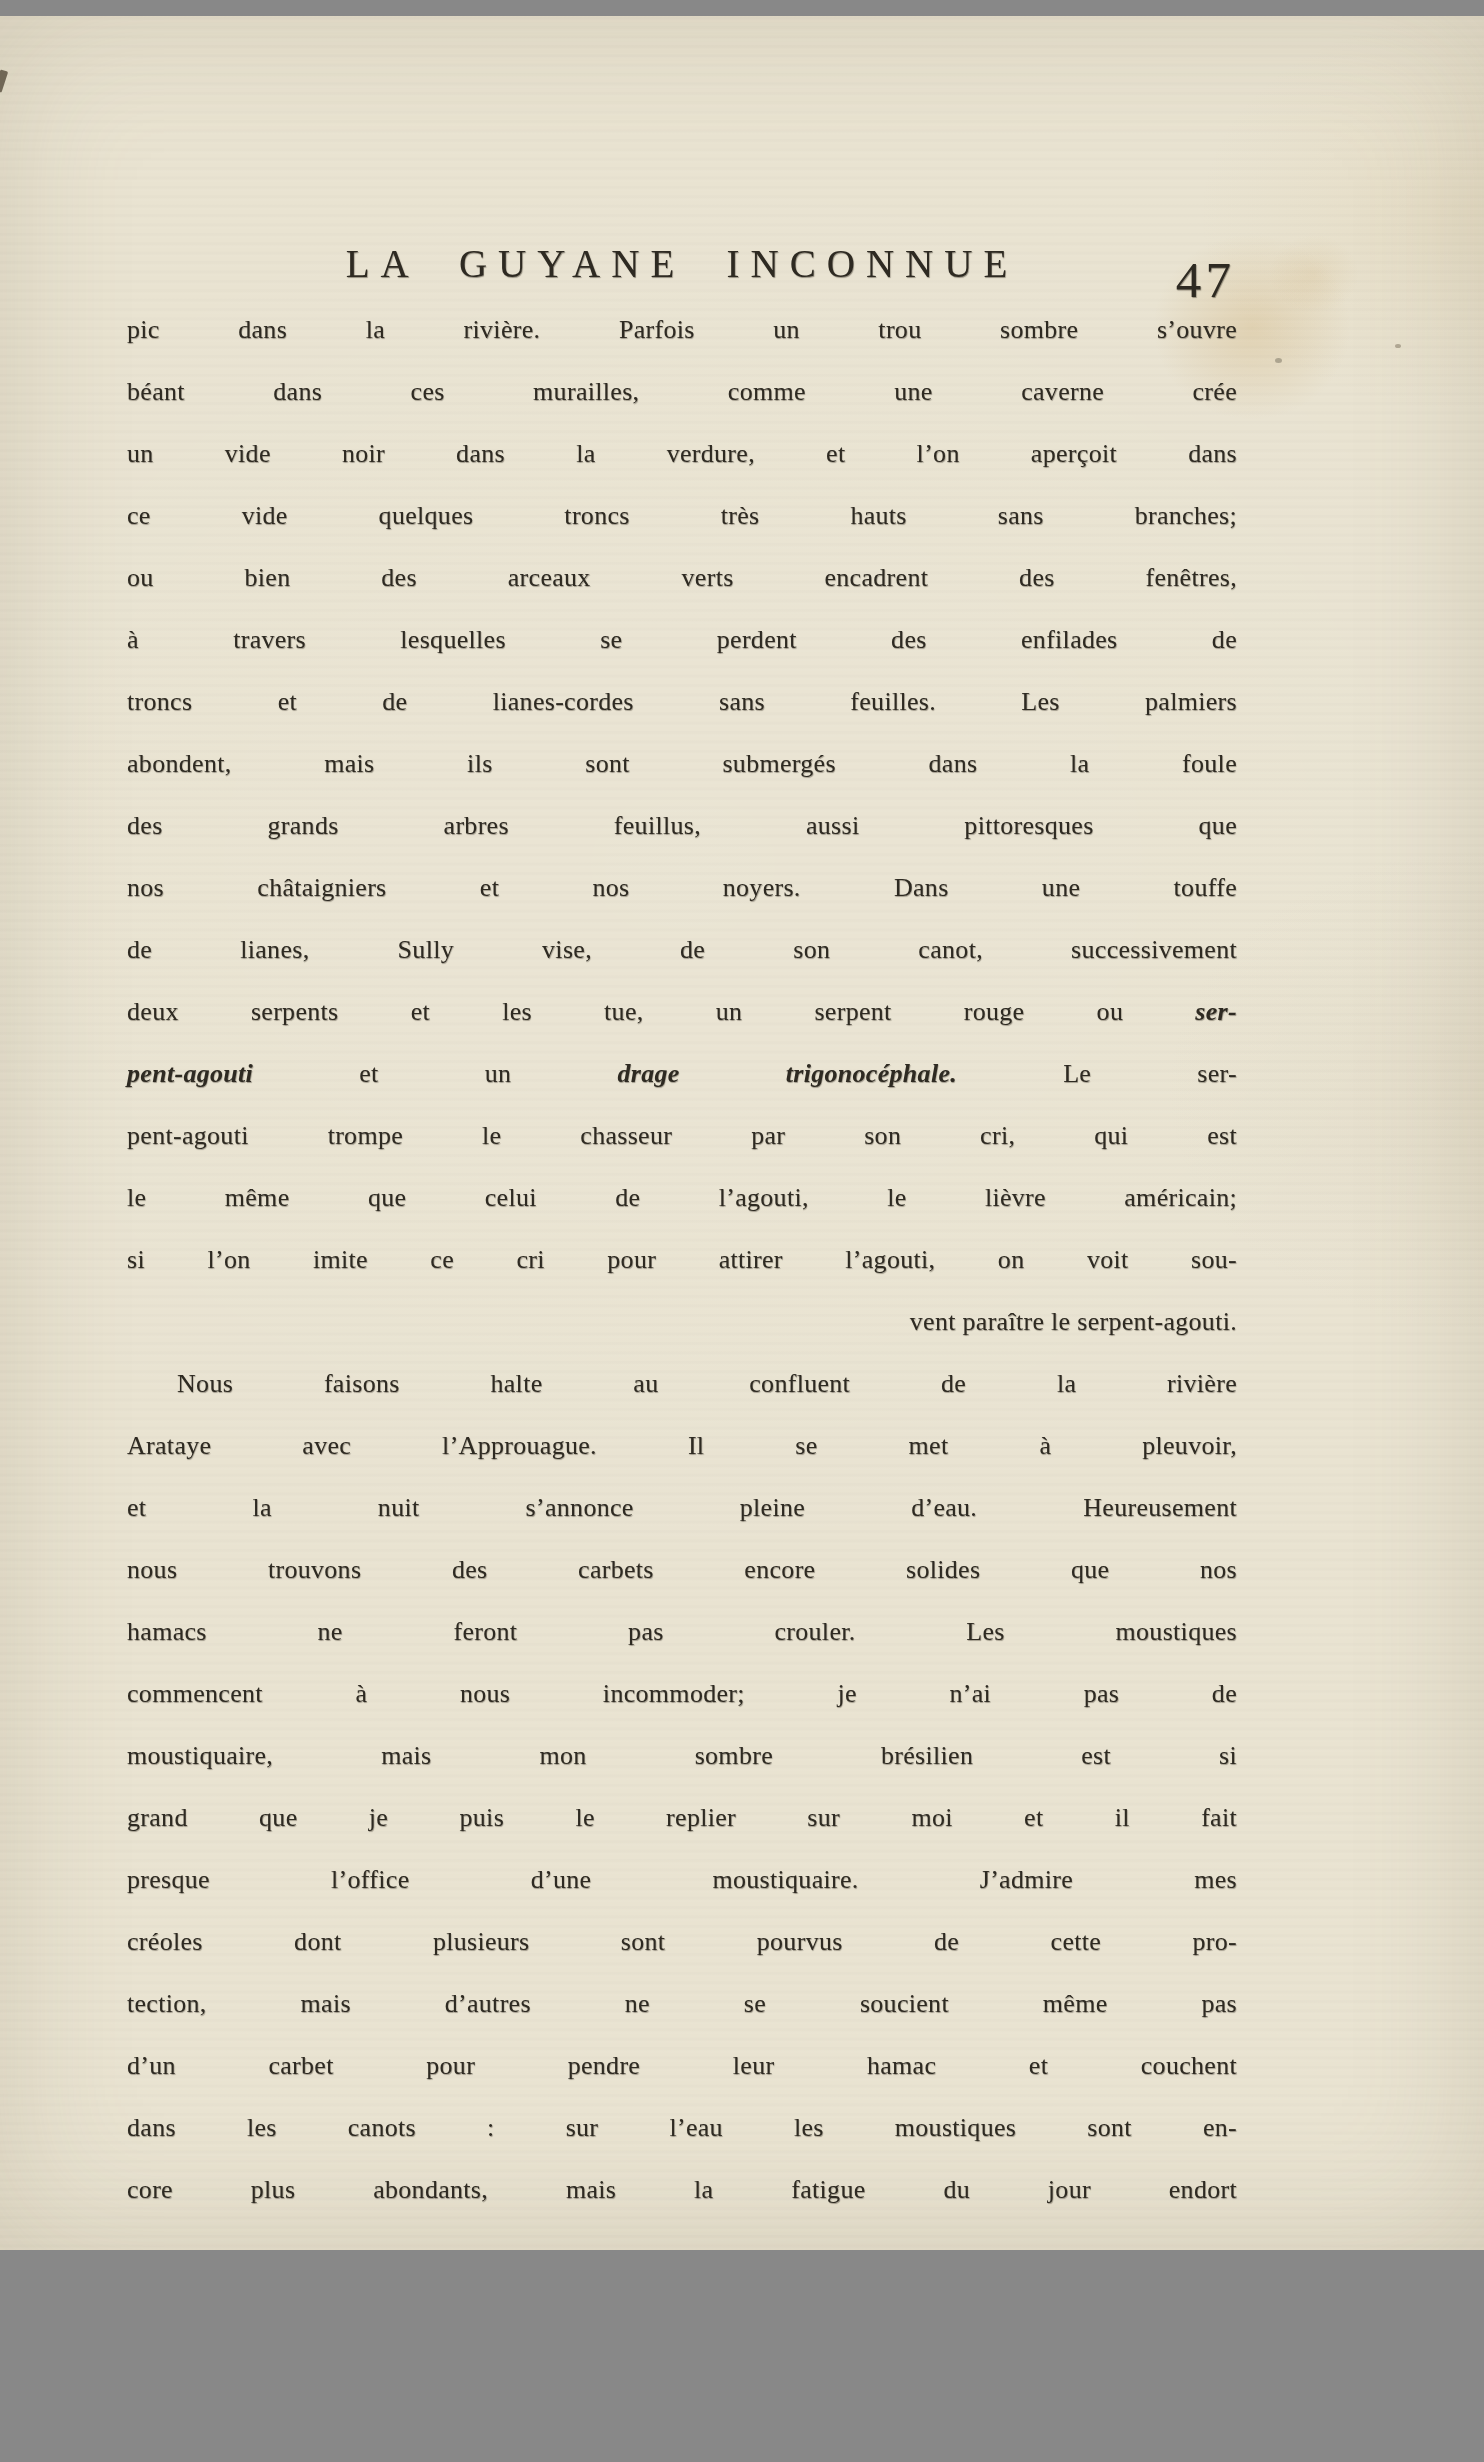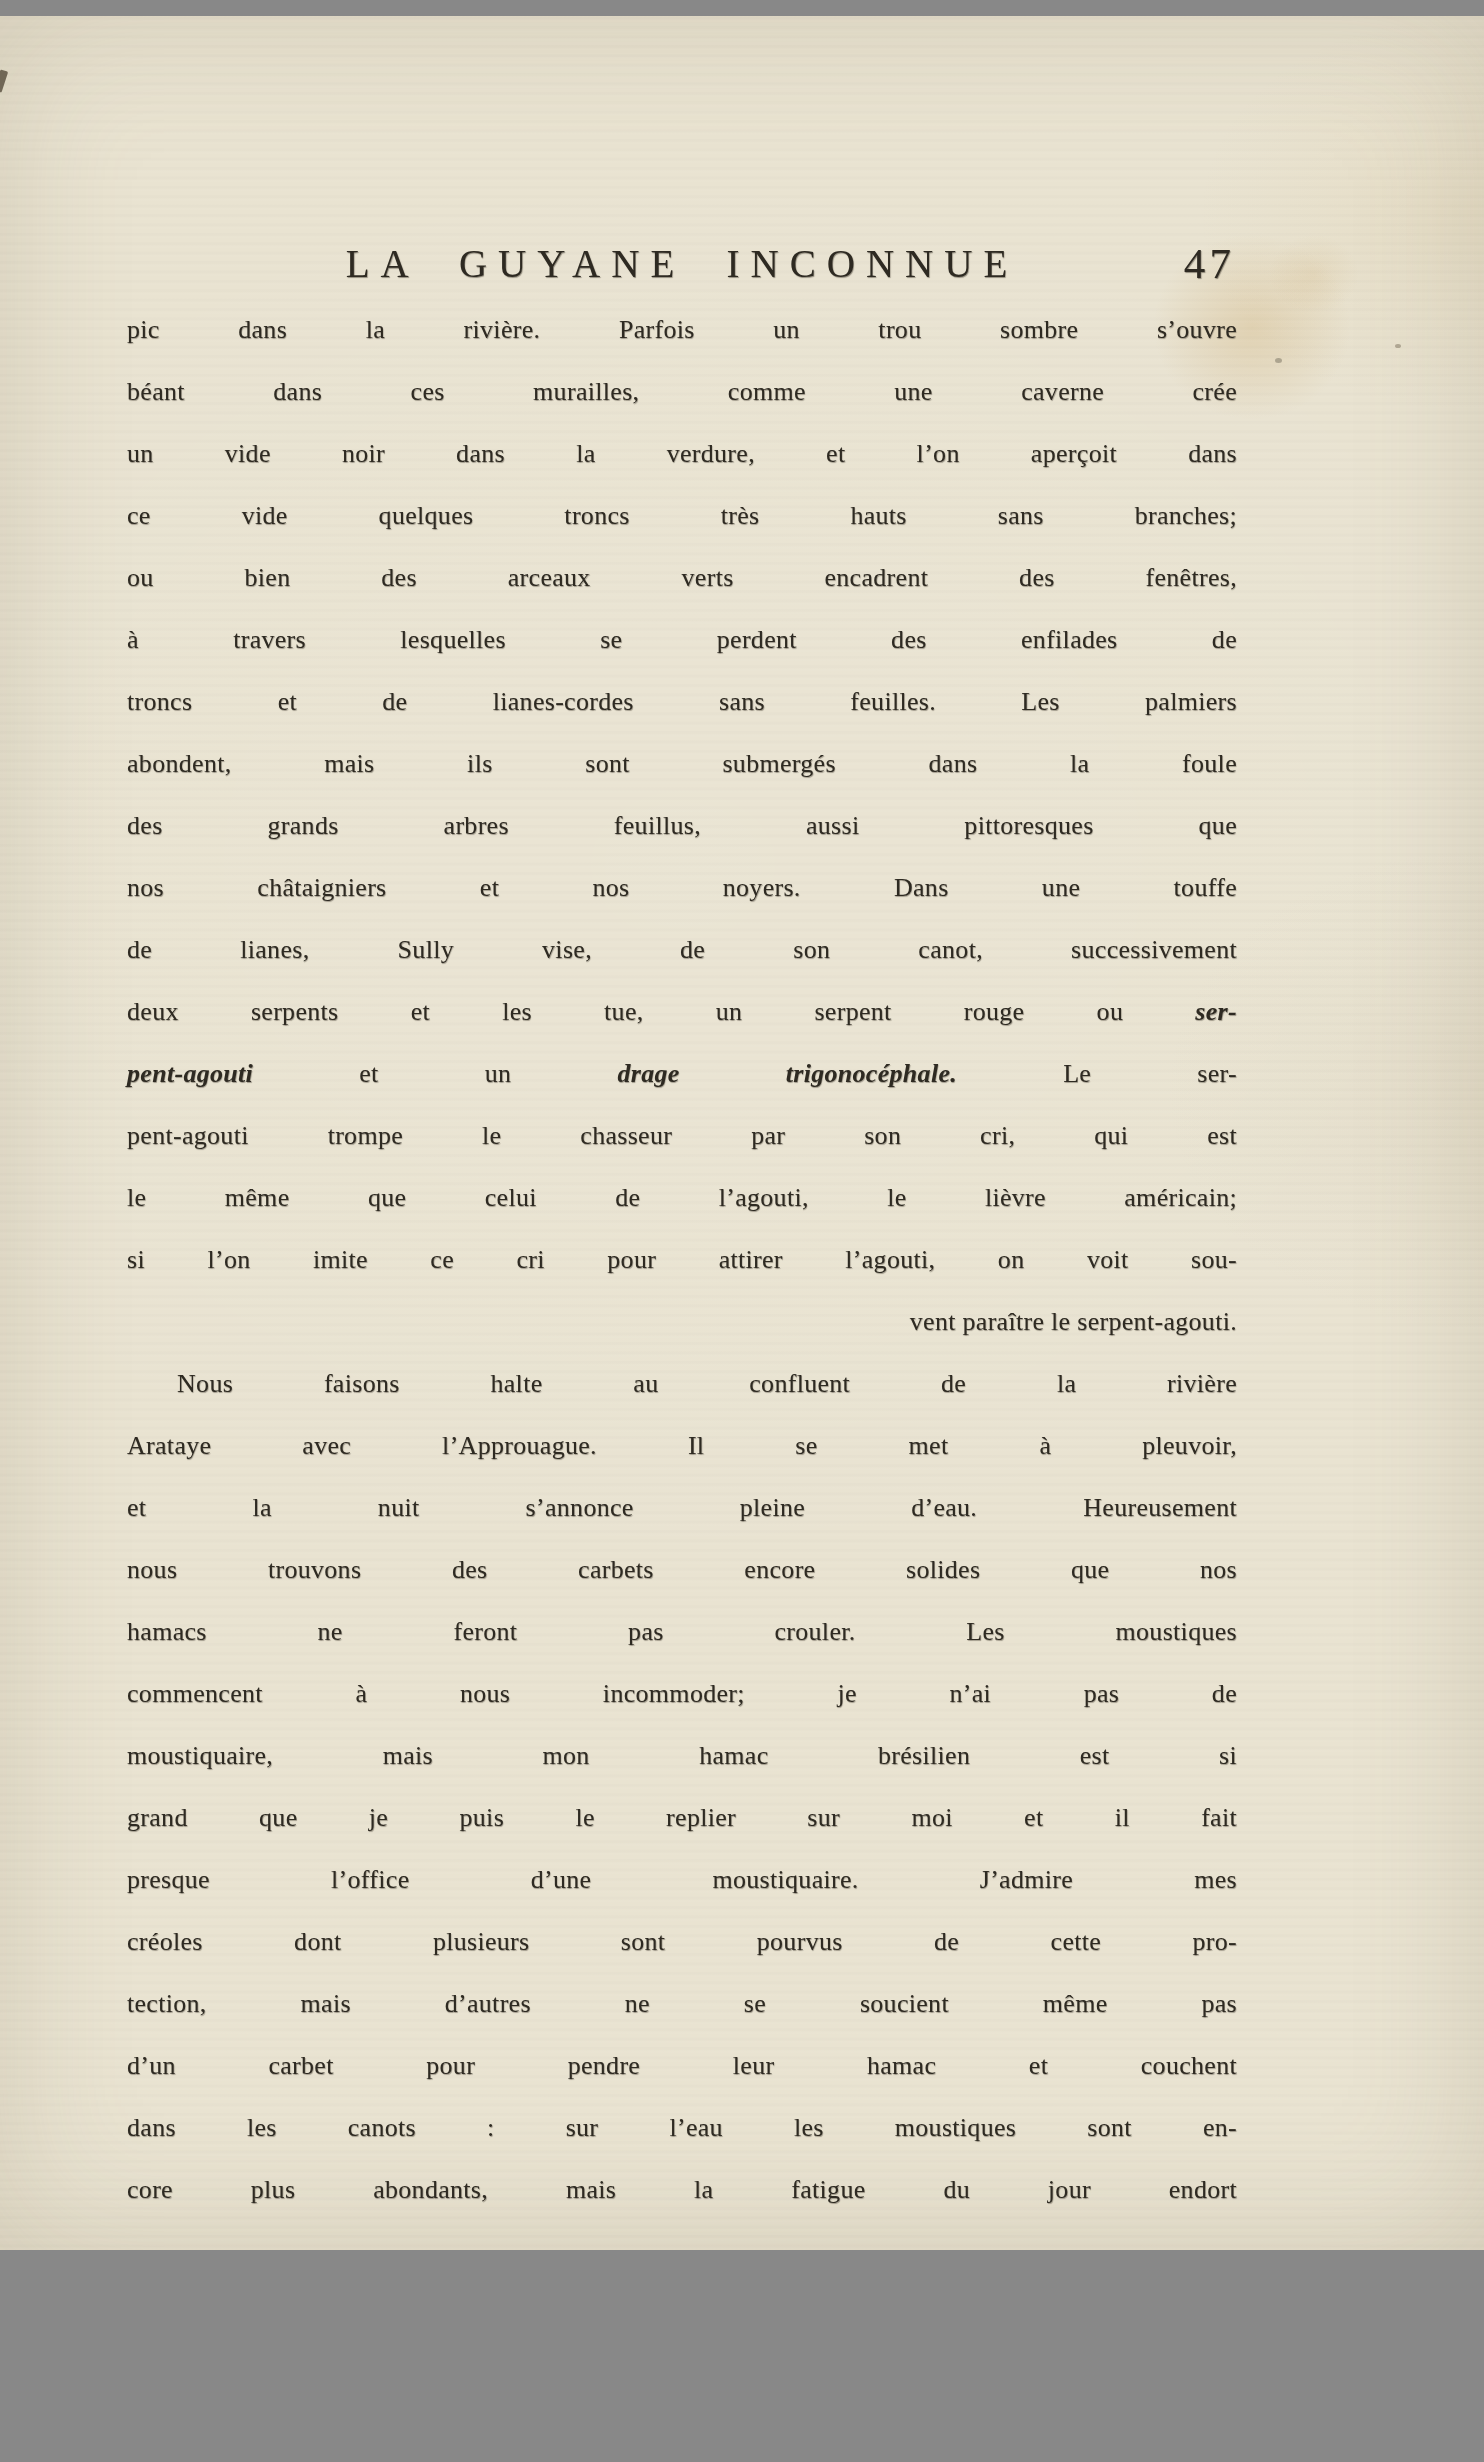--- a/index.html
+++ b/index.html
@@ -71,22 +71,22 @@
     text-align: center;
     font-size: 39px;
     line-height: 52px;
     letter-spacing: 11px;
     word-spacing: 20.6px;
     text-shadow: 0.7px 0.9px 0.9px rgba(44,38,26,0.45);
   }
   .page-number {
     position: absolute;
     right: 1.7px;
-    top: 0;
-    font-size: 43px;
+    top: 16px;
+    font-size: 51px;
     line-height: 52px;
     letter-spacing: 4.3px;
     text-shadow: 0.7px 0.9px 0.9px rgba(44,38,26,0.45);
   }
   .page-body-text {
     position: absolute;
     left: 127px;
     top: 283px;
     width: 1110px;
     font-size: 26px;
@@ -133,21 +133,21 @@
       <div class="line just"><span>pent-agouti trompe le chasseur par son cri, qui est</span></div>
       <div class="line just"><span>le même que celui de l’agouti, le lièvre américain;</span></div>
       <div class="line just"><span>si l’on imite ce cri pour attirer l’agouti, on voit sou-</span></div>
       <div class="line"><span>vent paraître le serpent-agouti.</span></div>
       <div class="line just ind"><span>Nous faisons halte au confluent de la rivière</span></div>
       <div class="line just"><span>Arataye avec l’Approuague. Il se met à pleuvoir,</span></div>
       <div class="line just"><span>et la nuit s’annonce pleine d’eau. Heureusement</span></div>
       <div class="line just"><span>nous trouvons des carbets encore solides que nos</span></div>
       <div class="line just"><span>hamacs ne feront pas crouler. Les moustiques</span></div>
       <div class="line just"><span>commencent à nous incommoder; je n’ai pas de</span></div>
-      <div class="line just"><span>moustiquaire, mais mon hamac brésilien est si</span></div>
+      <div class="line just"><span>moustiquaire, mais mon sombre brésilien est si</span></div>
       <div class="line just"><span>grand que je puis le replier sur moi et il fait</span></div>
       <div class="line just"><span>presque l’office d’une moustiquaire. J’admire mes</span></div>
       <div class="line just"><span>créoles dont plusieurs sont pourvus de cette pro-</span></div>
       <div class="line just"><span>tection, mais d’autres ne se soucient même pas</span></div>
       <div class="line just"><span>d’un carbet pour pendre leur hamac et couchent</span></div>
       <div class="line just"><span>dans les canots : sur l’eau les moustiques sont en-</span></div>
       <div class="line just"><span>core plus abondants, mais la fatigue du jour endort</span></div>
     </div>
 </div>
 

